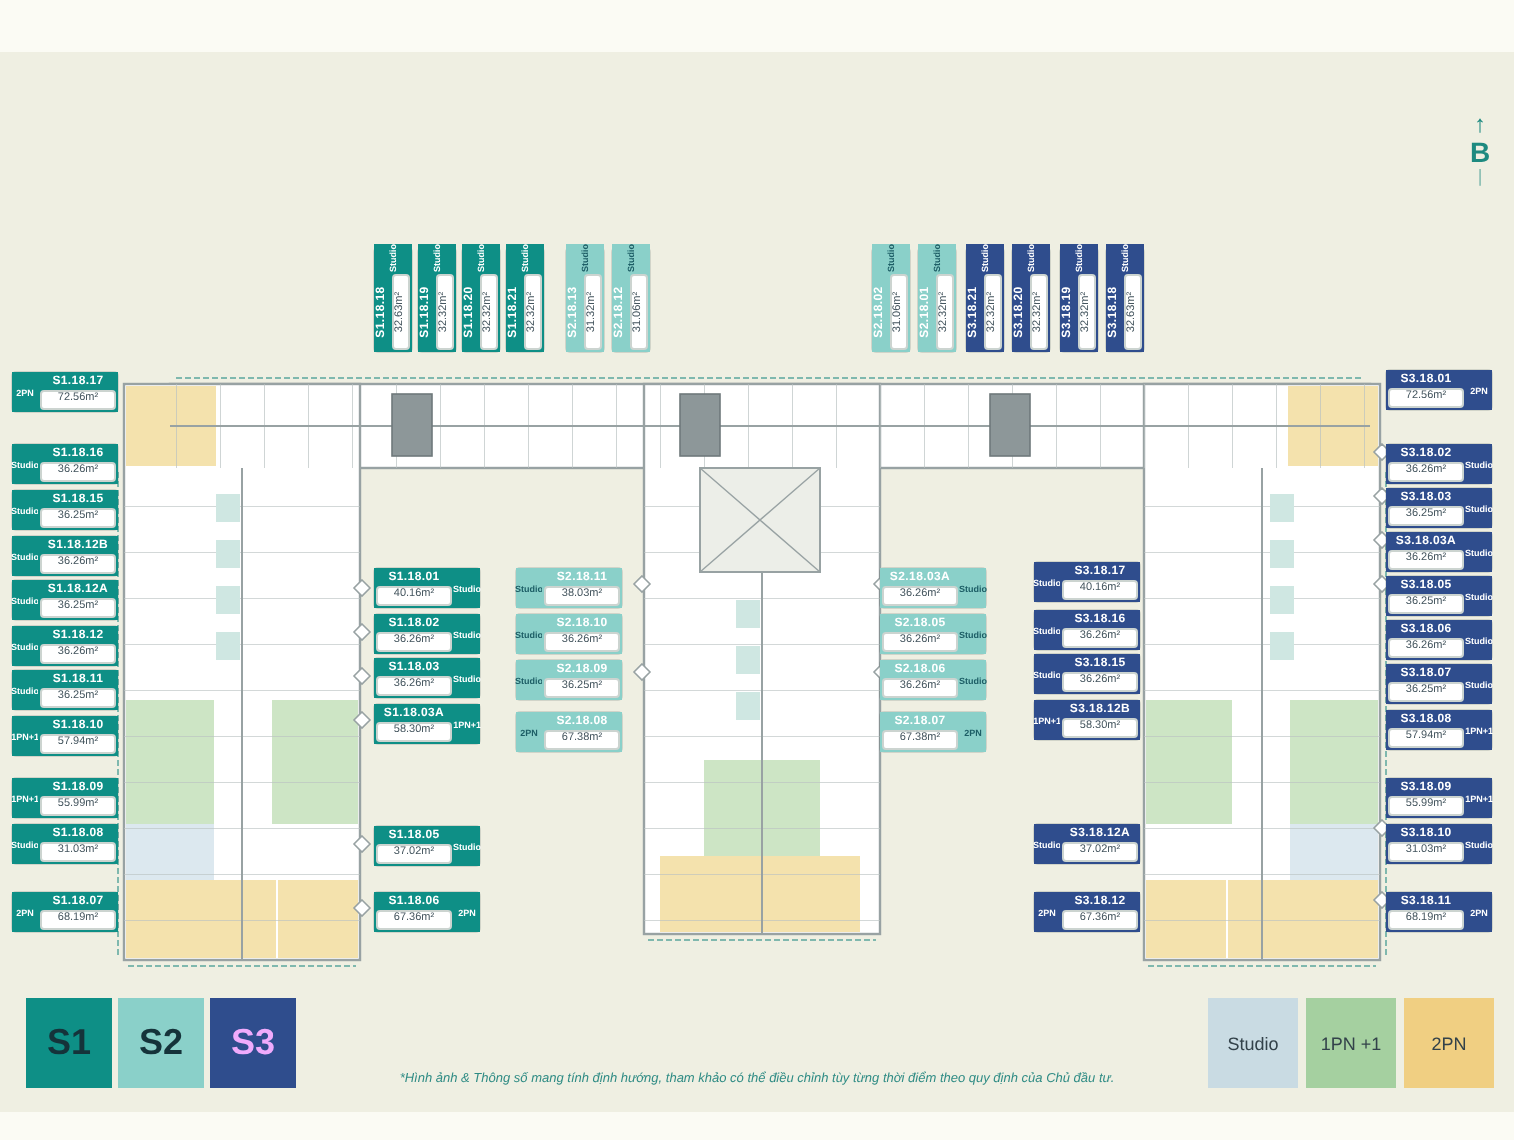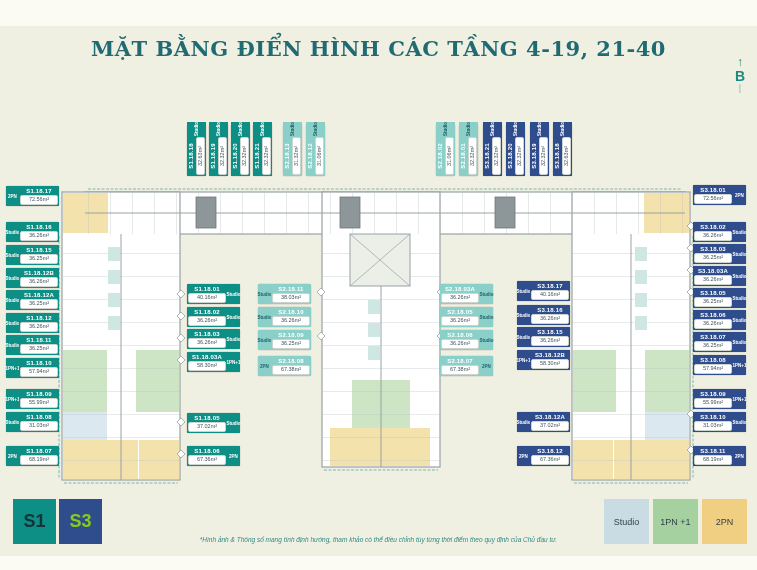--- a/index.html
+++ b/index.html
@@ -140,21 +140,20 @@
                M181 356 l4 4 l-4 4 l-4 -4 z M181 418 l4 4 l-4 4 l-4 -4 z M181 450 l4 4 l-4 4 l-4 -4 z
                M691 222 l4 4 l-4 4 l-4 -4 z M691 244 l4 4 l-4 4 l-4 -4 z M691 266 l4 4 l-4 4 l-4 -4 z
                M691 288 l4 4 l-4 4 l-4 -4 z M691 410 l4 4 l-4 4 l-4 -4 z M691 446 l4 4 l-4 4 l-4 -4 z
                M321 288 l4 4 l-4 4 l-4 -4 z M321 332 l4 4 l-4 4 l-4 -4 z
                M441 288 l4 4 l-4 4 l-4 -4 z M441 332 l4 4 l-4 4 l-4 -4 z"></path>
     </g>
   </svg>
 
 
   <div class="title-wrap">
-    <div class="title">MẶT BẰNG ĐIỂN HÌNH CÁC TẦNG 4-19, 21-40</div>
   </div>
 
   <div class="compass">
     <div class="arrow">↑</div>
     <div class="letter">B</div>
     <div class="tail">|</div>
   </div>
 
   <div class="badges">
 
@@ -588,22 +587,23 @@
           <span class="code">S3.18.18</span>
           <span class="area">32.63m²</span>
         </span>
       </div>
     </div>
 
   <div class="tower-legend">
 
       <div class="tower-box" style="background: rgb(14, 143, 134); color: rgb(21, 51, 58);">S1</div>
 
-
-      <div class="tower-box" style="background: rgb(47, 77, 141); color: #84cc16;">S3</div>
+      <div class="tower-box" style="background: rgb(138, 208, 201); color: rgb(21, 51, 58);">S2</div>
+
+      <div class="tower-box" style="background: rgb(47, 77, 141); color: #f0abfc;">S3</div>
     </div>
 
   <div class="type-legend">
 
       <div class="type-box" style="background: rgb(201, 219, 227);">Studio</div>
 
       <div class="type-box" style="background: rgb(165, 208, 160);">1PN +1</div>
 
       <div class="type-box" style="background: rgb(240, 207, 130);">2PN</div>
     </div>

